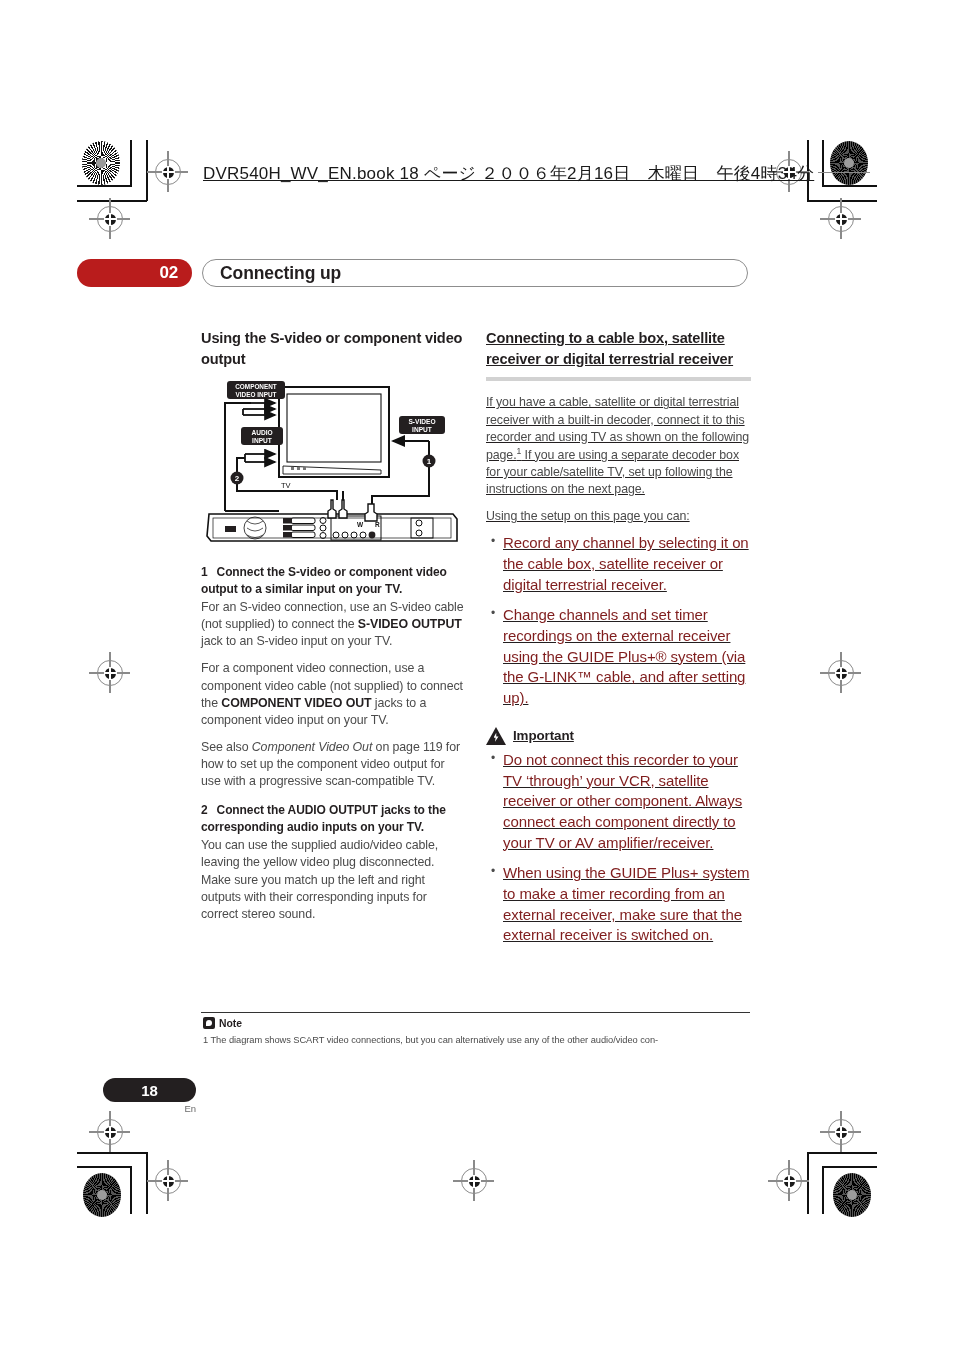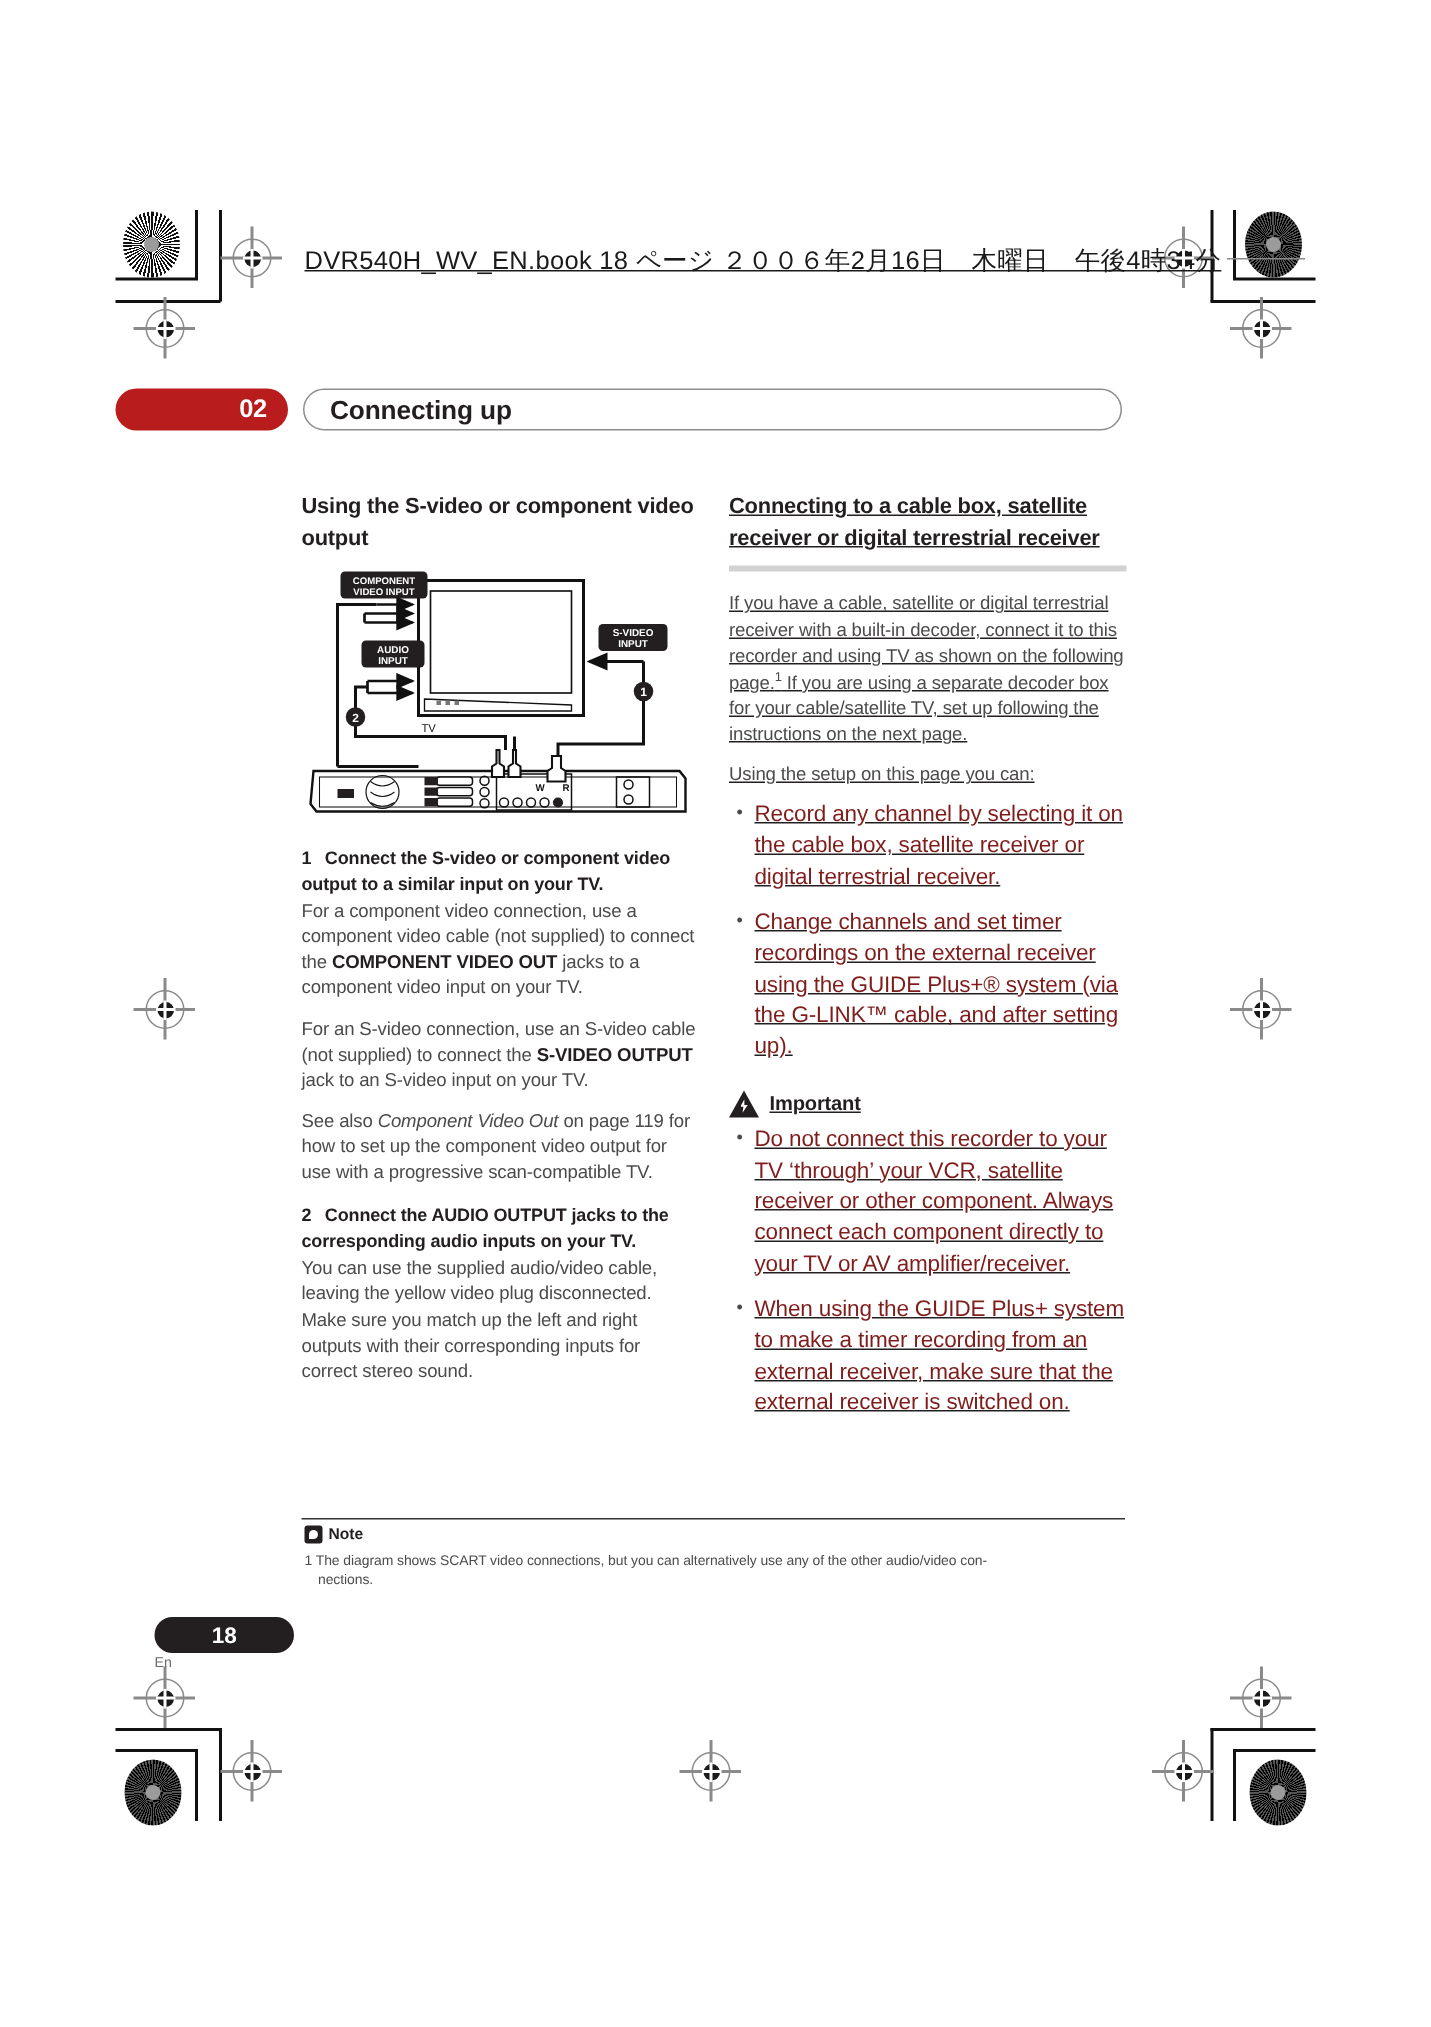--- a/index.html
+++ b/index.html
@@ -280,21 +280,21 @@
     font-weight: bold;
     display: flex;
     align-items: center;
     justify-content: center;
     box-sizing: border-box;
   }
   .pagelang {
     position: absolute;
     left: 103px; top: 1103px;
     width: 93px;
-    text-align: left;
+    text-align: right;
     font-size: 9.5px;
     color: #6b6b6b;
   }
 
   
   .diagram {
     position: absolute;
     left: 205px; top: 378px;
     width: 262px; height: 168px;
   }
@@ -481,25 +481,25 @@
   <g>
     <path d="M163 126 L163 134 L160 136 L160 143 L172 143 L172 136 L169 134 L169 126 Z" fill="#fff" stroke="#111" stroke-width="1.4"></path>
   </g>
 </svg>
 </div>
 
 <div class="col-left" style="top:552px;">
   <p class="step">
     <span class="num">1</span><span>Connect the S-video or component video output to a similar input on your TV.</span>
   </p>
+  <p class="body" style="margin-bottom:10px;">
+    <span>For an S-video connection, use an S-video cable (not supplied) to connect the </span><b>S-VIDEO OUTPUT</b><span> jack to an S-video input on your TV.</span>
+  </p>
   <p class="body">
     <span>For a component video connection, use a component video cable (not supplied) to connect the </span><b>COMPONENT VIDEO OUT</b><span> jacks to a component video input on your TV.</span>
-  </p>
-  <p class="body" style="margin-bottom:10px;">
-    <span>For an S-video connection, use an S-video cable (not supplied) to connect the </span><b>S-VIDEO OUTPUT</b><span> jack to an S-video input on your TV.</span>
   </p>
   <p class="body">
     <span>See also </span><i>Component Video Out</i><span> on page 119 for how to set up the component video output for use with a progressive scan-compatible TV.</span>
   </p>
 
   <p class="step">
     <span class="num">2</span><span>Connect the AUDIO OUTPUT jacks to the corresponding audio inputs on your TV.</span>
   </p>
   <p class="body">You can use the supplied audio/video cable, leaving the yellow video plug disconnected. Make sure you match up the left and right outputs with their corresponding inputs for correct stereo sound.</p>
 </div>
@@ -533,17 +533,16 @@
   </ul>
 </div>
 
 <div class="foot-rule"></div>
 <div class="note-head">
   <span class="note-icon"></span>
   <span class="note-label">Note</span>
 </div>
 <div class="note-text">
   <span>1 The diagram shows SCART video connections, but you can alternatively use any of the other audio/video con-</span>
-  <span class="cont">nections.</span>
 </div>
 
 <div class="pagenum">18</div>
 <div class="pagelang">En</div>
 
 </body></html>

